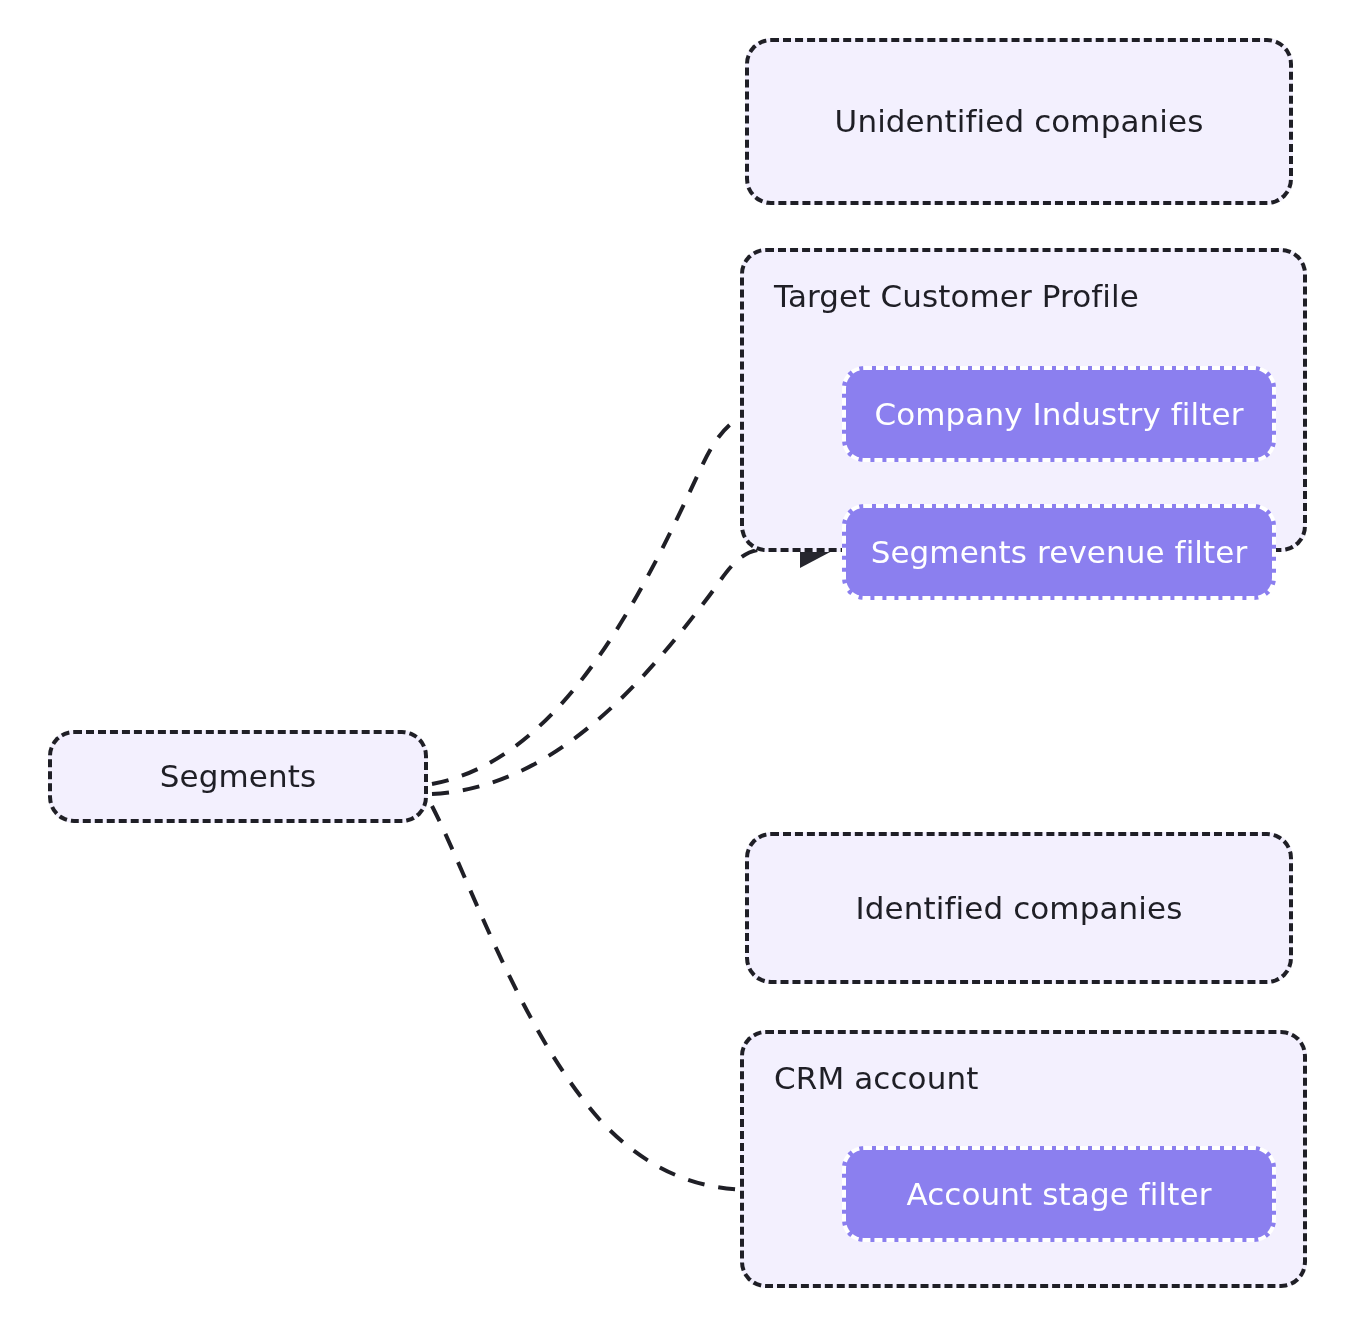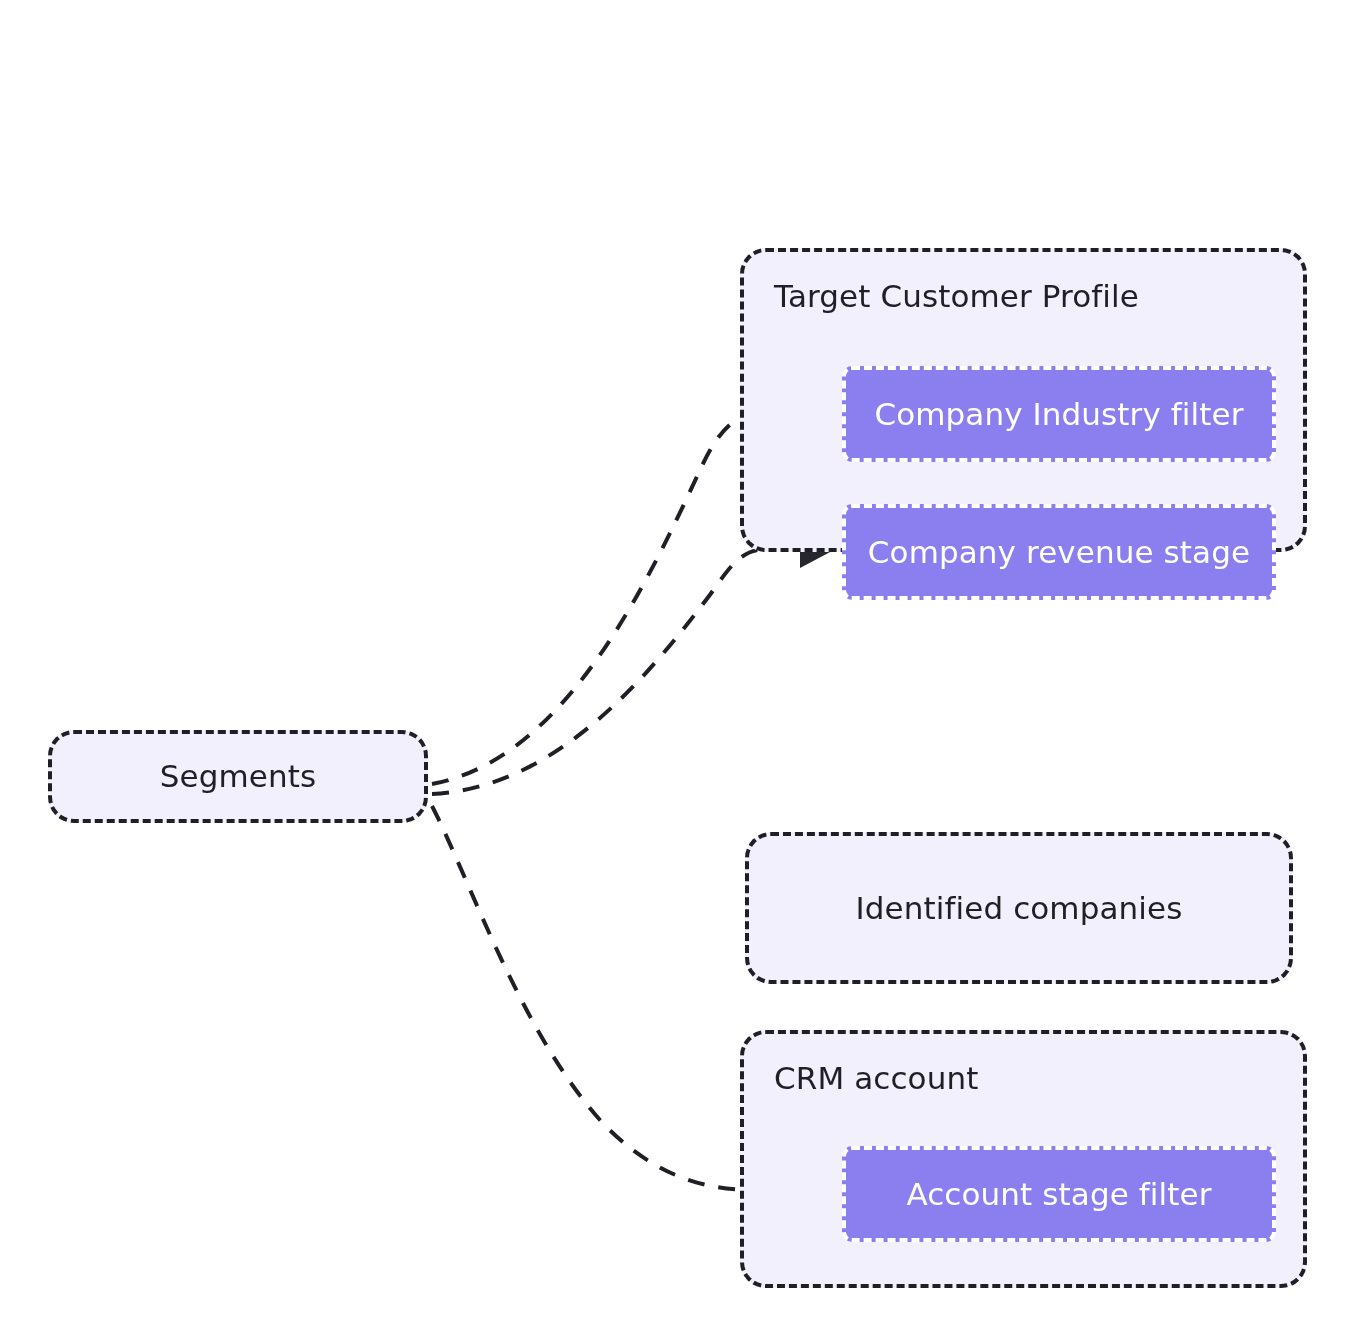--- a/index.html
+++ b/index.html
@@ -65,21 +65,21 @@
     letter-spacing: 0.1px;
     white-space: nowrap;
   }
 
   
   .filter-node {
     position: absolute;
     box-sizing: border-box;
     background: #8B7FEF;
     border: 4px dashed #ffffff;
-    border-radius: 10px;
+    border-radius: 22px;
     display: flex;
     align-items: center;
     justify-content: center;
     text-align: center;
     color: #ffffff;
     font-size: 31px;
     letter-spacing: 0.1px;
     white-space: nowrap;
   }
 
@@ -104,30 +104,33 @@
     <path class="edge-path" d="M 432 784 C 560 760, 640 600, 700 470 C 712 444, 726 420, 752 412 L 800 412"></path>
     <polygon class="arrow-head" points="800,394 834,412 800,430"></polygon>
 
     <path class="edge-path" d="M 432 794 C 556 788, 648 676, 706 600 C 722 580, 734 554, 758 550 L 800 550"></path>
     <polygon class="arrow-head" points="800,532 834,550 800,568"></polygon>
 
     <path class="edge-path" d="M 432 806 C 470 880, 520 1030, 600 1120 C 648 1172, 700 1190, 752 1190 L 800 1190"></path>
     <polygon class="arrow-head" points="800,1172 834,1190 800,1208"></polygon>
   </svg>
 
+  <div class="node" style="left:745px; top:38px; width:548px; height:167px;">
+    <span>Unidentified companies</span>
+  </div>
 
   <div class="group" style="left:740px; top:248px; width:567px; height:304px;">
     <div class="group-title">Target Customer Profile</div>
 
     <div class="filter-node" style="left:98px; top:114px; width:434px; height:96px;">
       <span>Company Industry filter</span>
     </div>
 
     <div class="filter-node" style="left:98px; top:252px; width:434px; height:96px;">
-      <span>Company revenue stage</span>
+      <span>Segments revenue filter</span>
     </div>
   </div>
 
   <div class="node" style="left:48px; top:730px; width:380px; height:93px;">
     <span>Segments</span>
   </div>
 
   <div class="node multiline" style="left:745px; top:832px; width:548px; height:152px; flex-direction:row;">
     <span>Identified companies</span>
   </div>

